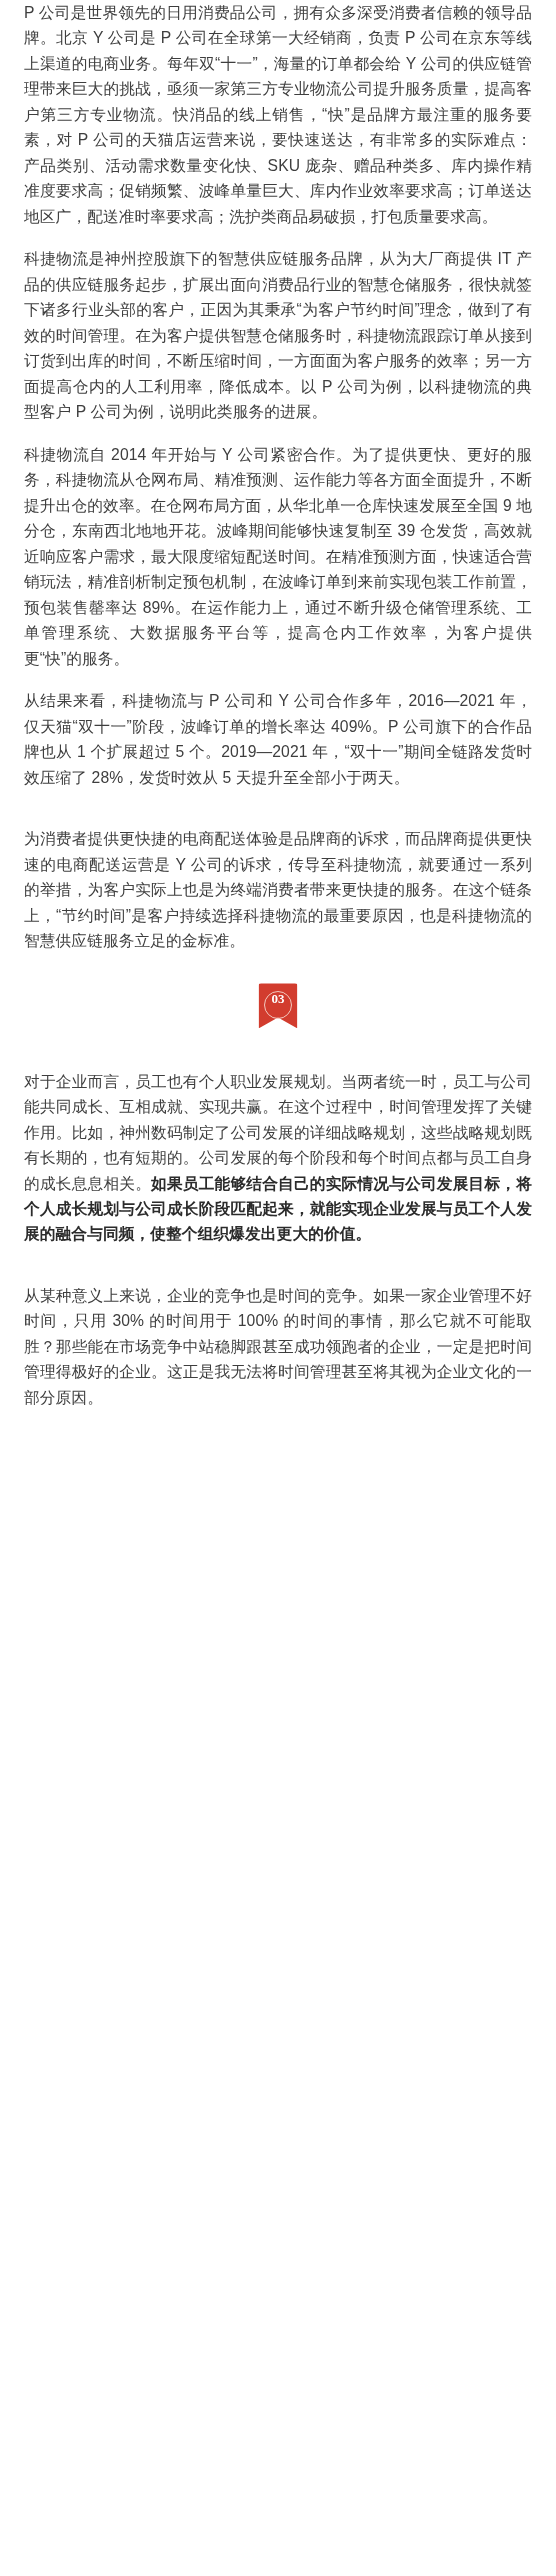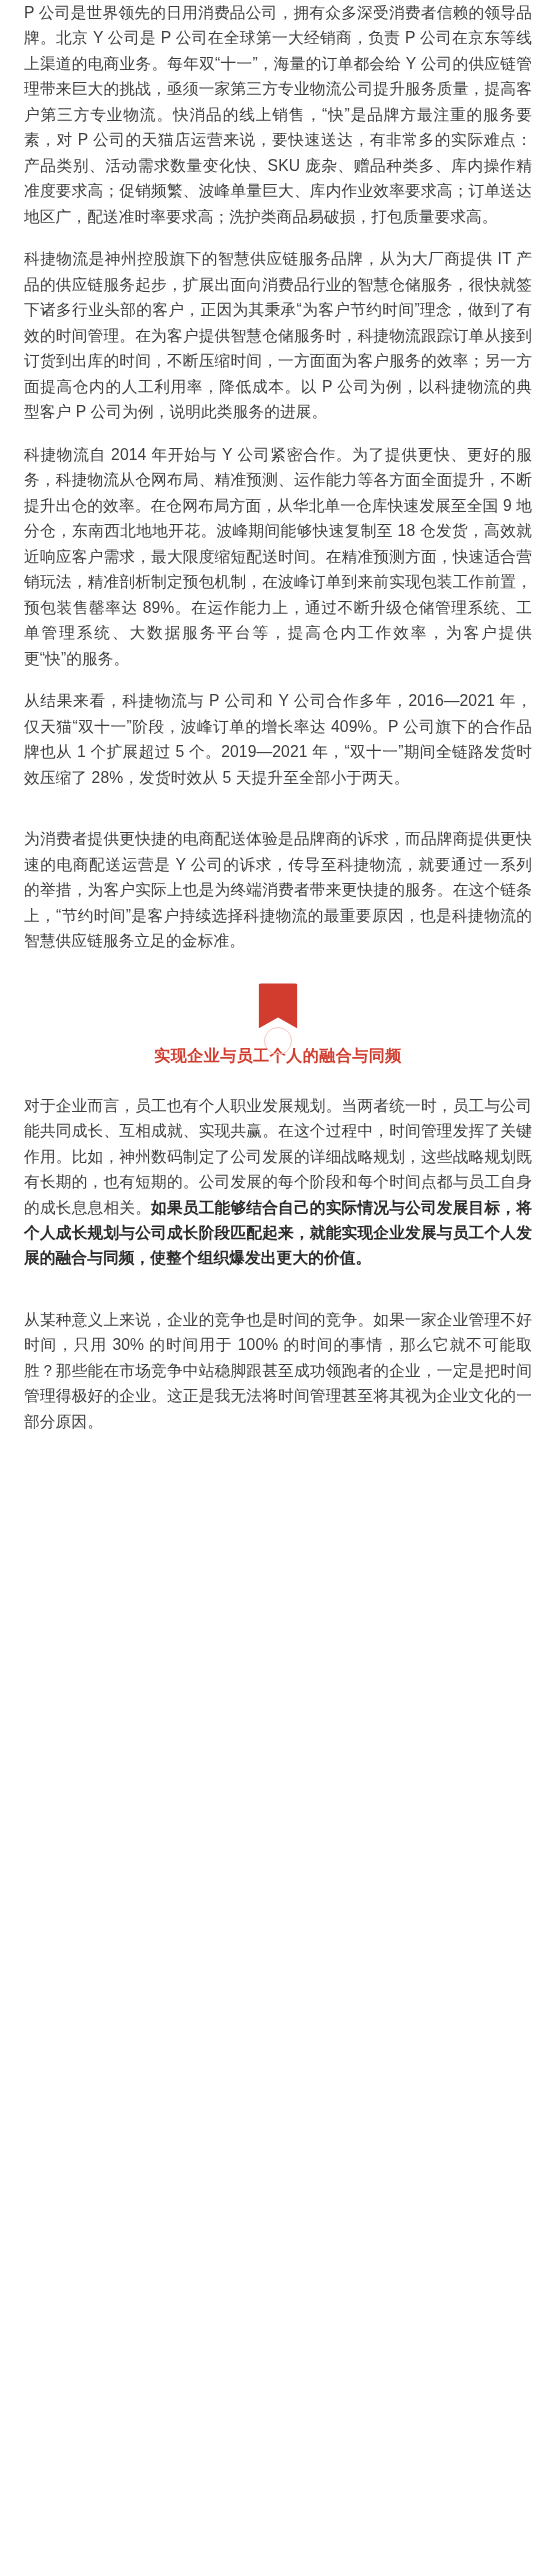--- a/index.html
+++ b/index.html
@@ -65,21 +65,20 @@
     top: 7.2px;
     left: 50%;
     transform: translateX(-50%);
     width: 26px;
     height: 26px;
     border-radius: 50%;
     border: 1px solid #f3c9bf;
     display: flex;
     align-items: flex-start;
     justify-content: center;
-    margin-top: 36px;
   }
   .badge-number {
     color: #ffffff;
     font-size: 13px;
     font-weight: bold;
     line-height: 1;
     font-family: "Liberation Serif", serif;
   }
   .section-heading {
     font-size: 16px;
@@ -91,33 +90,32 @@
   }
 </style>
 </head>
 <body>
 
 <div class="page">
 
   <div id="top-paragraphs">
       <p class="body-text"><span>P 公司是世界领先的日用消费品公司，拥有众多深受消费者信赖的领导品牌。北京 Y 公司是 P 公司在全球第一大经销商，负责 P 公司在京东等线上渠道的电商业务。每年双“十一”，海量的订单都会给 Y 公司的供应链管理带来巨大的挑战，亟须一家第三方专业物流公司提升服务质量，提高客户第三方专业物流。快消品的线上销售，“快”是品牌方最注重的服务要素，对 P 公司的天猫店运营来说，要快速送达，有非常多的实际难点：产品类别、活动需求数量变化快、SKU 庞杂、赠品种类多、库内操作精准度要求高；促销频繁、波峰单量巨大、库内作业效率要求高；订单送达地区广，配送准时率要求高；洗护类商品易破损，打包质量要求高。</span></p>
       <p class="body-text"><span>科捷物流是神州控股旗下的智慧供应链服务品牌，从为大厂商提供 IT 产品的供应链服务起步，扩展出面向消费品行业的智慧仓储服务，很快就签下诸多行业头部的客户，正因为其秉承“为客户节约时间”理念，做到了有效的时间管理。在为客户提供智慧仓储服务时，科捷物流跟踪订单从接到订货到出库的时间，不断压缩时间，一方面面为客户服务的效率；另一方面提高仓内的人工利用率，降低成本。以 P 公司为例，以科捷物流的典型客户 P 公司为例，说明此类服务的进展。</span></p>
-      <p class="body-text"><span>科捷物流自 2014 年开始与 Y 公司紧密合作。为了提供更快、更好的服务，科捷物流从仓网布局、精准预测、运作能力等各方面全面提升，不断提升出仓的效率。在仓网布局方面，从华北单一仓库快速发展至全国 9 地分仓，东南西北地地开花。波峰期间能够快速复制至 18 仓发货，高效就近响应客户需求，最大限度缩短配送时间。在精准预测方面，快速适合营销玩法，精准剖析制定预包机制，在波峰订单到来前实现包装工作前置，预包装售罄率达 89%。在运作能力上，通过不断升级仓储管理系统、工单管理系统、大数据服务平台等，提高仓内工作效率，为客户提供更“快”的服务。</span></p>
+      <p class="body-text"><span>科捷物流自 2014 年开始与 Y 公司紧密合作。为了提供更快、更好的服务，科捷物流从仓网布局、精准预测、运作能力等各方面全面提升，不断提升出仓的效率。在仓网布局方面，从华北单一仓库快速发展至全国 9 地分仓，东南西北地地开花。波峰期间能够快速复制至 39 仓发货，高效就近响应客户需求，最大限度缩短配送时间。在精准预测方面，快速适合营销玩法，精准剖析制定预包机制，在波峰订单到来前实现包装工作前置，预包装售罄率达 89%。在运作能力上，通过不断升级仓储管理系统、工单管理系统、大数据服务平台等，提高仓内工作效率，为客户提供更“快”的服务。</span></p>
       <p class="body-text"><span>从结果来看，科捷物流与 P 公司和 Y 公司合作多年，2016—2021 年，仅天猫“双十一”阶段，波峰订单的增长率达 409%。P 公司旗下的合作品牌也从 1 个扩展超过 5 个。2019—2021 年，“双十一”期间全链路发货时效压缩了 28%，发货时效从 5 天提升至全部小于两天。</span></p>
       <p class="body-text"><span>为消费者提供更快捷的电商配送体验是品牌商的诉求，而品牌商提供更快速的电商配送运营是 Y 公司的诉求，传导至科捷物流，就要通过一系列的举措，为客户实际上也是为终端消费者带来更快捷的服务。在这个链条上，“节约时间”是客户持续选择科捷物流的最重要原因，也是科捷物流的智慧供应链服务立足的金标准。</span></p>
     </div>
 
   <div class="section-divider">
     <div class="badge-wrap">
       <div class="badge-ribbon"></div>
       <div class="badge-inner-circle">
         <span class="badge-number">03</span>
       </div>
     </div>
-    <div class="section-heading">实现企业与员工个人的融合与同频</div>
   </div>
 
   <div id="bottom-paragraphs">
       <p class="body-text"><span>对于企业而言，员工也有个人职业发展规划。当两者统一时，员工与公司能共同成长、互相成就、实现共赢。在这个过程中，时间管理发挥了关键作用。比如，神州数码制定了公司发展的详细战略规划，这些战略规划既有长期的，也有短期的。公司发展的每个阶段和每个时间点都与员工自身的成长息息相关。</span><span class="strong-run">如果员工能够结合自己的实际情况与公司发展目标，将个人成长规划与公司成长阶段匹配起来，就能实现企业发展与员工个人发展的融合与同频，使整个组织爆发出更大的价值。</span></p>
       <p class="body-text"><span>从某种意义上来说，企业的竞争也是时间的竞争。如果一家企业管理不好时间，只用 30% 的时间用于 100% 的时间的事情，那么它就不可能取胜？那些能在市场竞争中站稳脚跟甚至成功领跑者的企业，一定是把时间管理得极好的企业。这正是我无法将时间管理甚至将其视为企业文化的一部分原因。</span></p>
     </div>
 
 </div>
 
 

